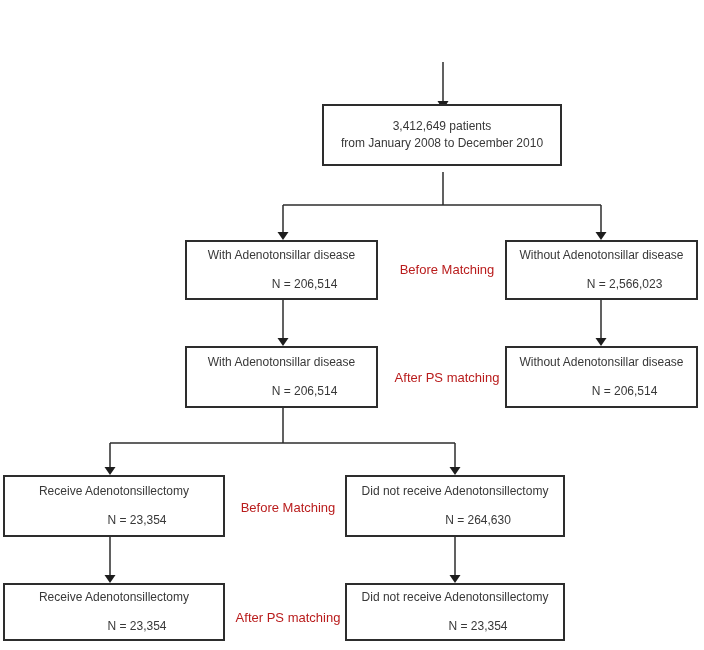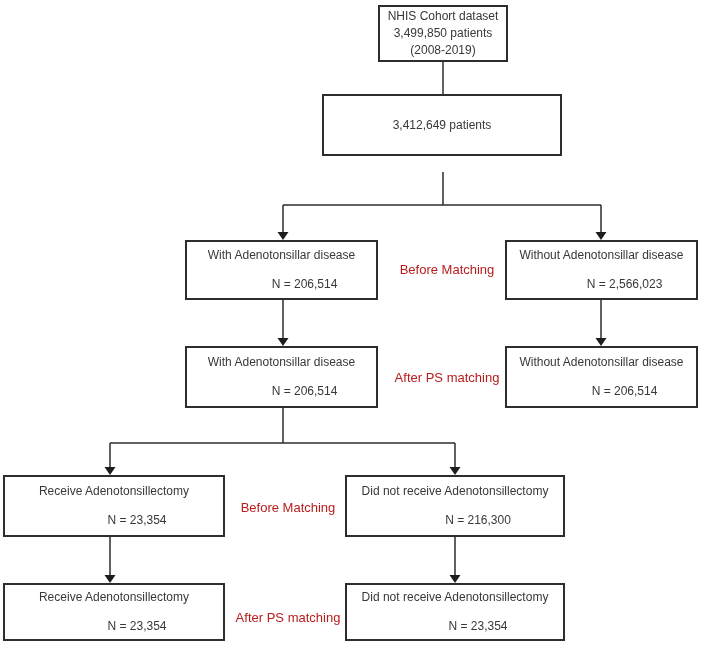--- a/index.html
+++ b/index.html
@@ -84,28 +84,24 @@
       <polygon points="595.5,232 606.5,232 601,240"></polygon>
       <polygon points="277.5,338 288.5,338 283,346"></polygon>
       <polygon points="595.5,338 606.5,338 601,346"></polygon>
       <polygon points="104.5,467 115.5,467 110,475"></polygon>
       <polygon points="449.5,467 460.5,467 455,475"></polygon>
       <polygon points="104.5,575 115.5,575 110,583"></polygon>
       <polygon points="449.5,575 460.5,575 455,583"></polygon>
     </g>
   </svg>
 
-  <div class="fc-box three-line" style="left:378px; top:5px; width:130px; height:57px;">
-    <div class="line">NHIS Cohort dataset</div>
-    <div class="line">3,499,850 patients</div>
-    <div class="line">(2008-2019)</div>
-  </div>
 
-  <div class="fc-box three-line" style="left:322px; top:94px; width:240px; height:62px;">
+  <div class="fc-box three-line" style="left:322px; top:104px; width:240px; height:62px;">
     <div class="line">3,412,649 patients</div>
+    <div class="line">from January 2008 to December 2010</div>
   </div>
 
   <div class="fc-box two-line" style="left:185px; top:240px; width:193px; height:60px;">
     <div class="line">With Adenotonsillar disease</div>
     <div class="line">N = 206,514</div>
   </div>
 
   <div class="fc-label" style="left:382px; top:262px; width:130px;">Before Matching</div>
 
   <div class="fc-box two-line" style="left:505px; top:240px; width:193px; height:60px;">
@@ -127,21 +123,21 @@
 
   <div class="fc-box two-line" style="left:3px; top:475px; width:222px; height:62px;">
     <div class="line">Receive Adenotonsillectomy</div>
     <div class="line">N = 23,354</div>
   </div>
 
   <div class="fc-label" style="left:223px; top:500px; width:130px;">Before Matching</div>
 
   <div class="fc-box two-line" style="left:345px; top:475px; width:220px; height:62px;">
     <div class="line">Did not receive Adenotonsillectomy</div>
-    <div class="line">N = 216,300</div>
+    <div class="line">N = 264,630</div>
   </div>
 
   <div class="fc-box two-line" style="left:3px; top:583px; width:222px; height:58px;">
     <div class="line">Receive Adenotonsillectomy</div>
     <div class="line">N = 23,354</div>
   </div>
 
   <div class="fc-label" style="left:223px; top:610px; width:130px;">After PS matching</div>
 
   <div class="fc-box two-line" style="left:345px; top:583px; width:220px; height:58px;">

